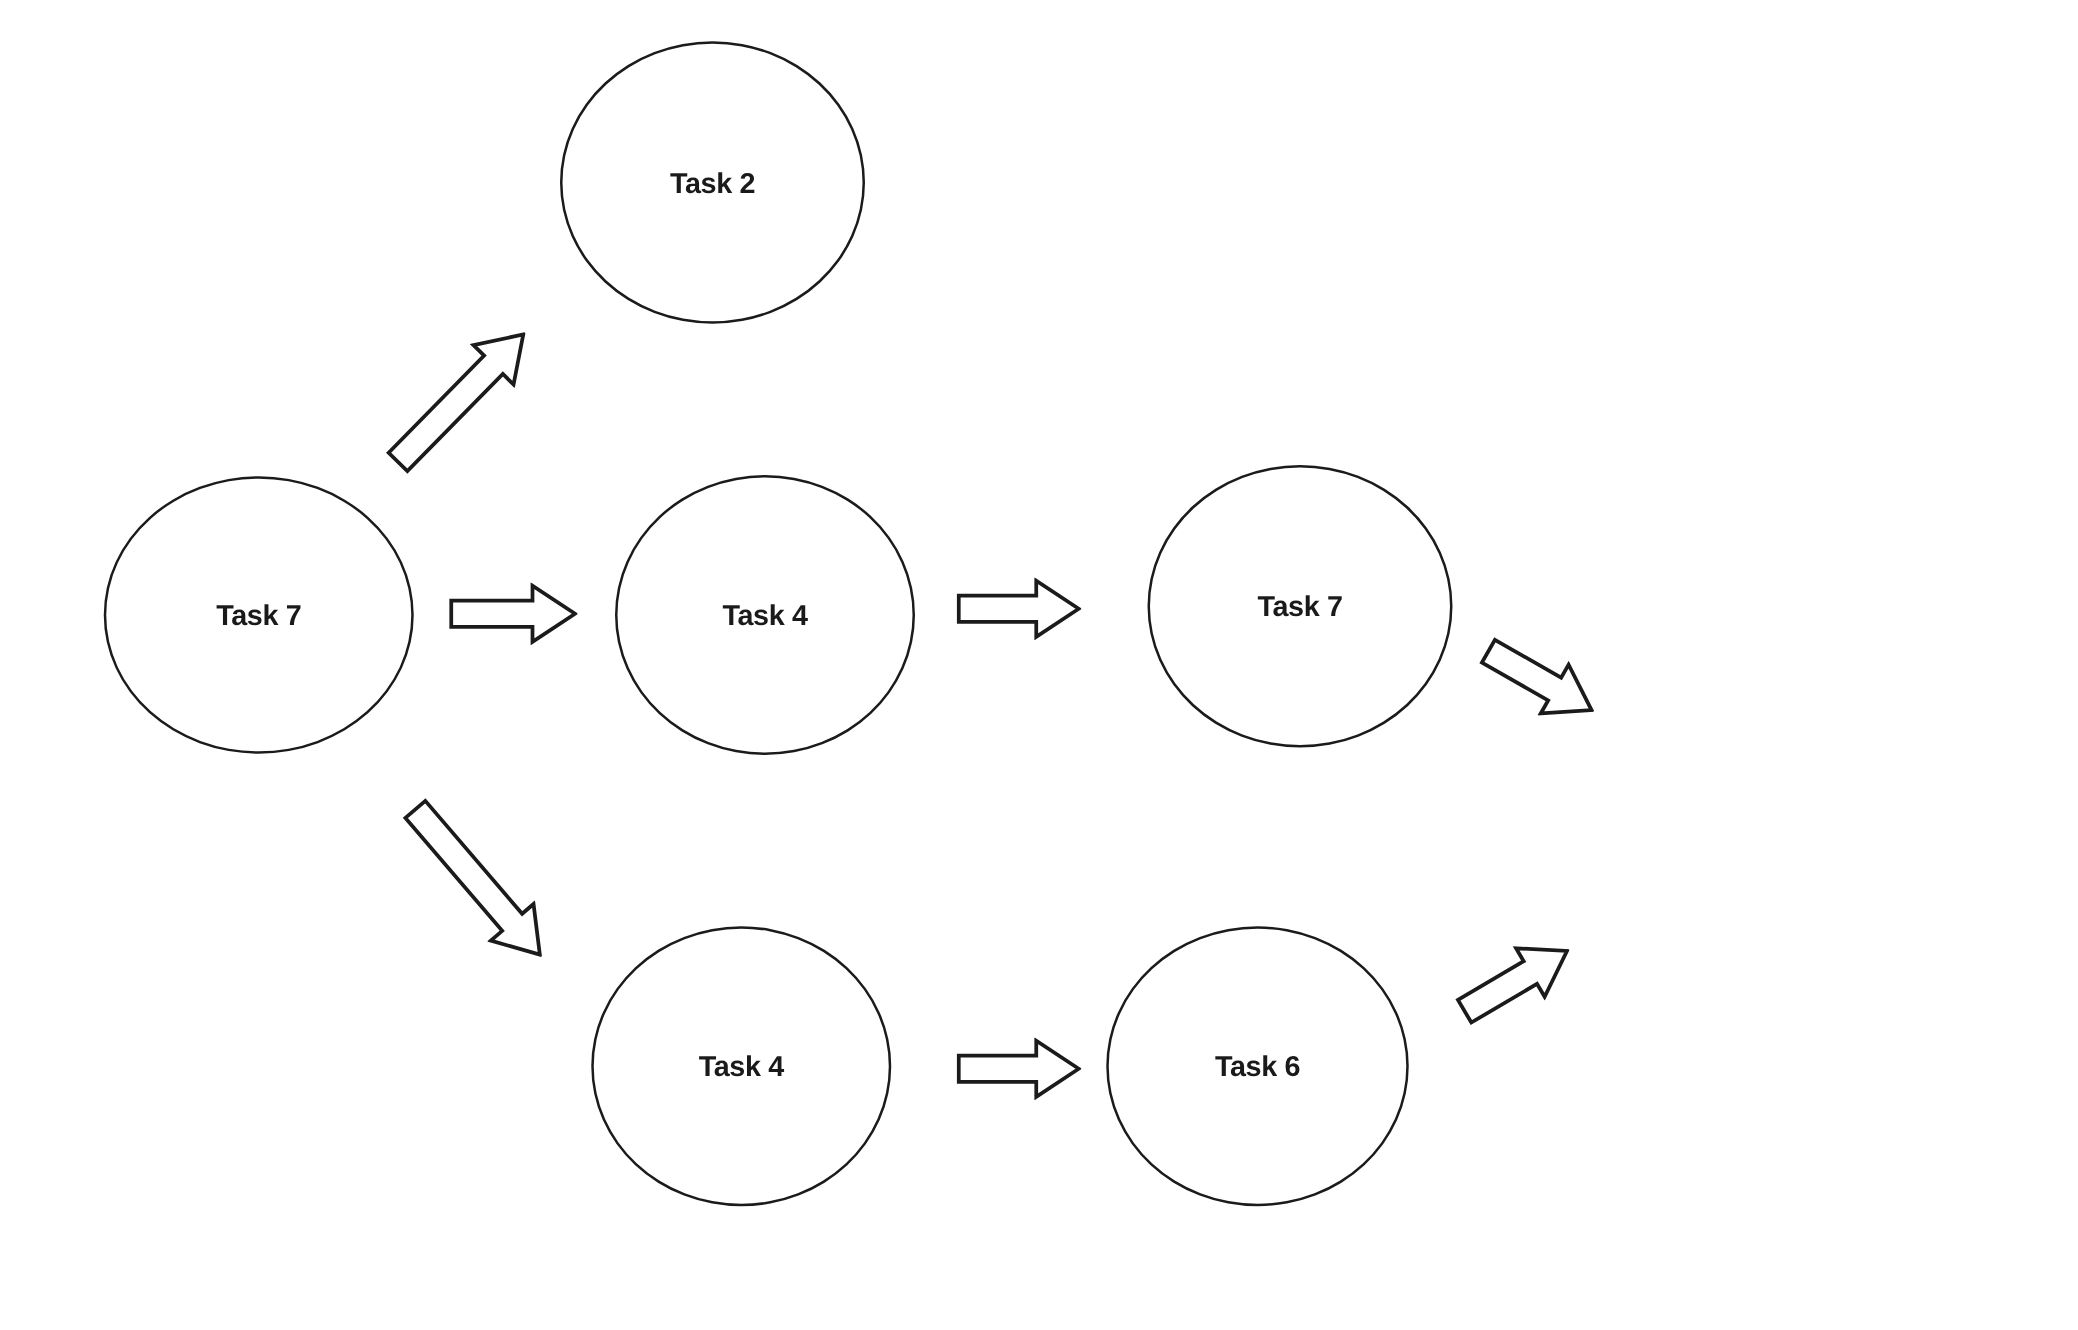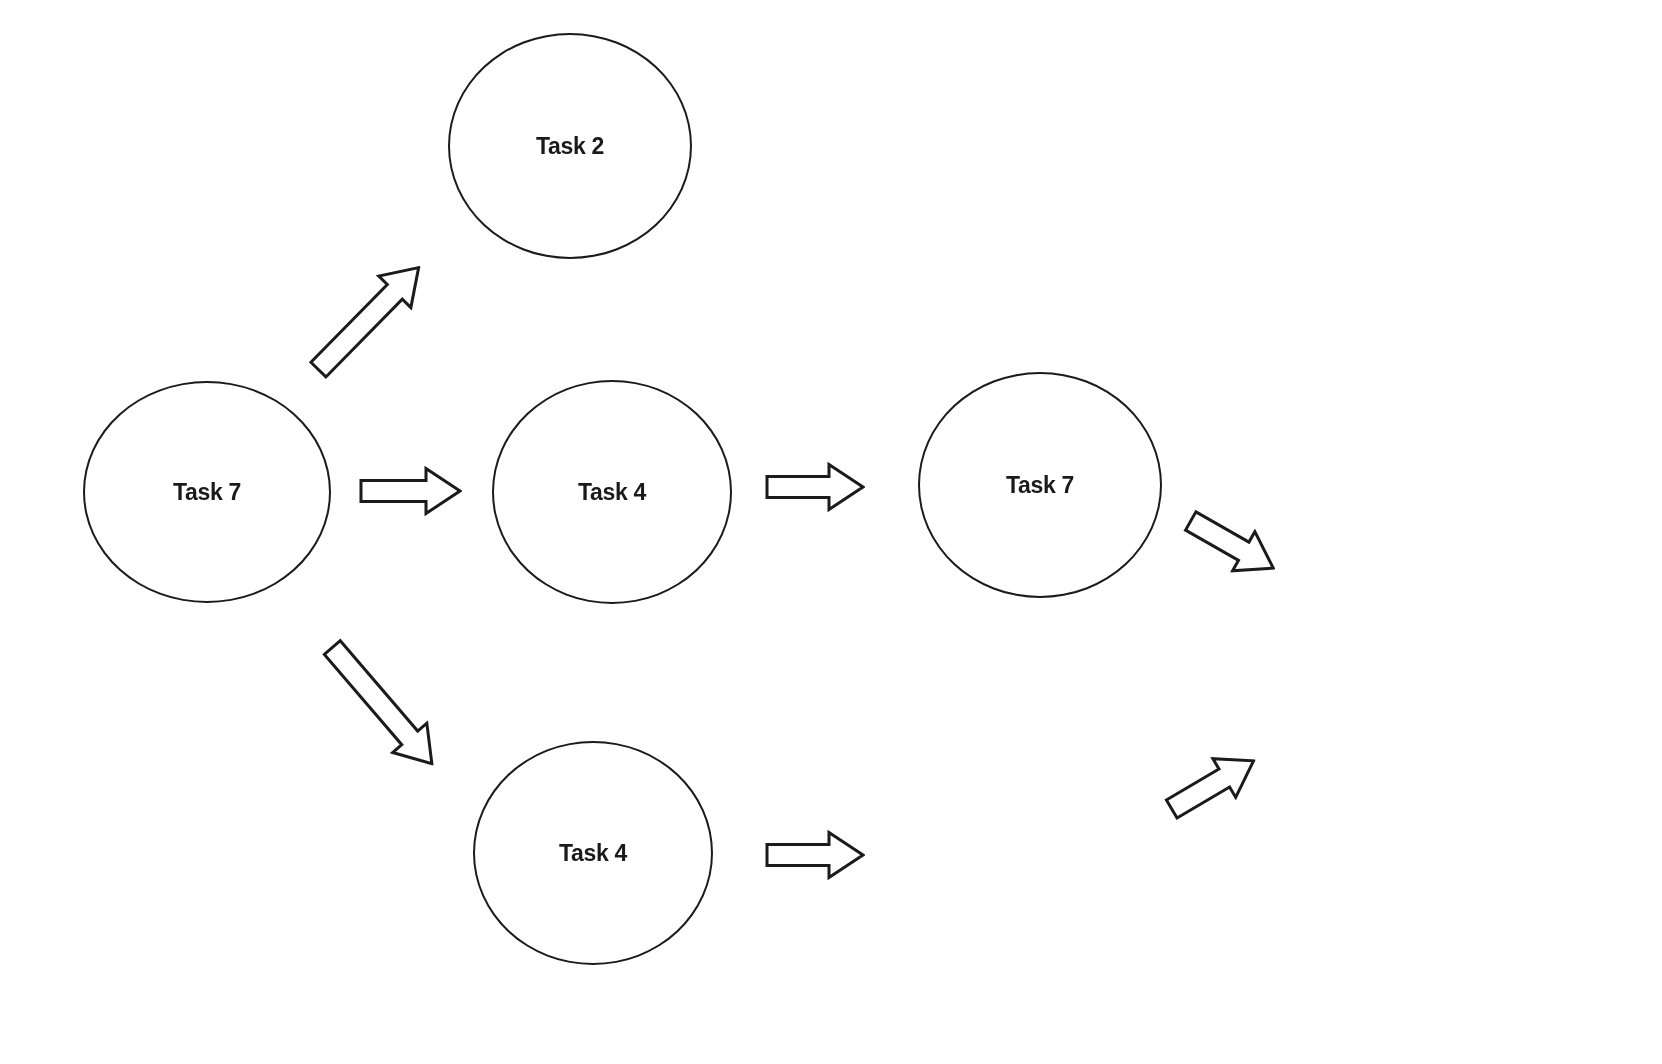--- a/index.html
+++ b/index.html
@@ -90,15 +90,18 @@
   </div>
 
   <div class="node" style="left:473px; top:741px; width:240px; height:224px;align-items:center;">
     <span class="node-label">Task 4</span>
   </div>
 
   <div class="node" style="left:918px; top:372px; width:244px; height:226px;">
     <span class="node-label">Task 7</span>
   </div>
 
+  <div class="node" style="left:885px; top:741px; width:242px; height:224px;">
+    <span class="node-label">Task 6</span>
+  </div>
 
 
 </div>
 
 </body></html>

